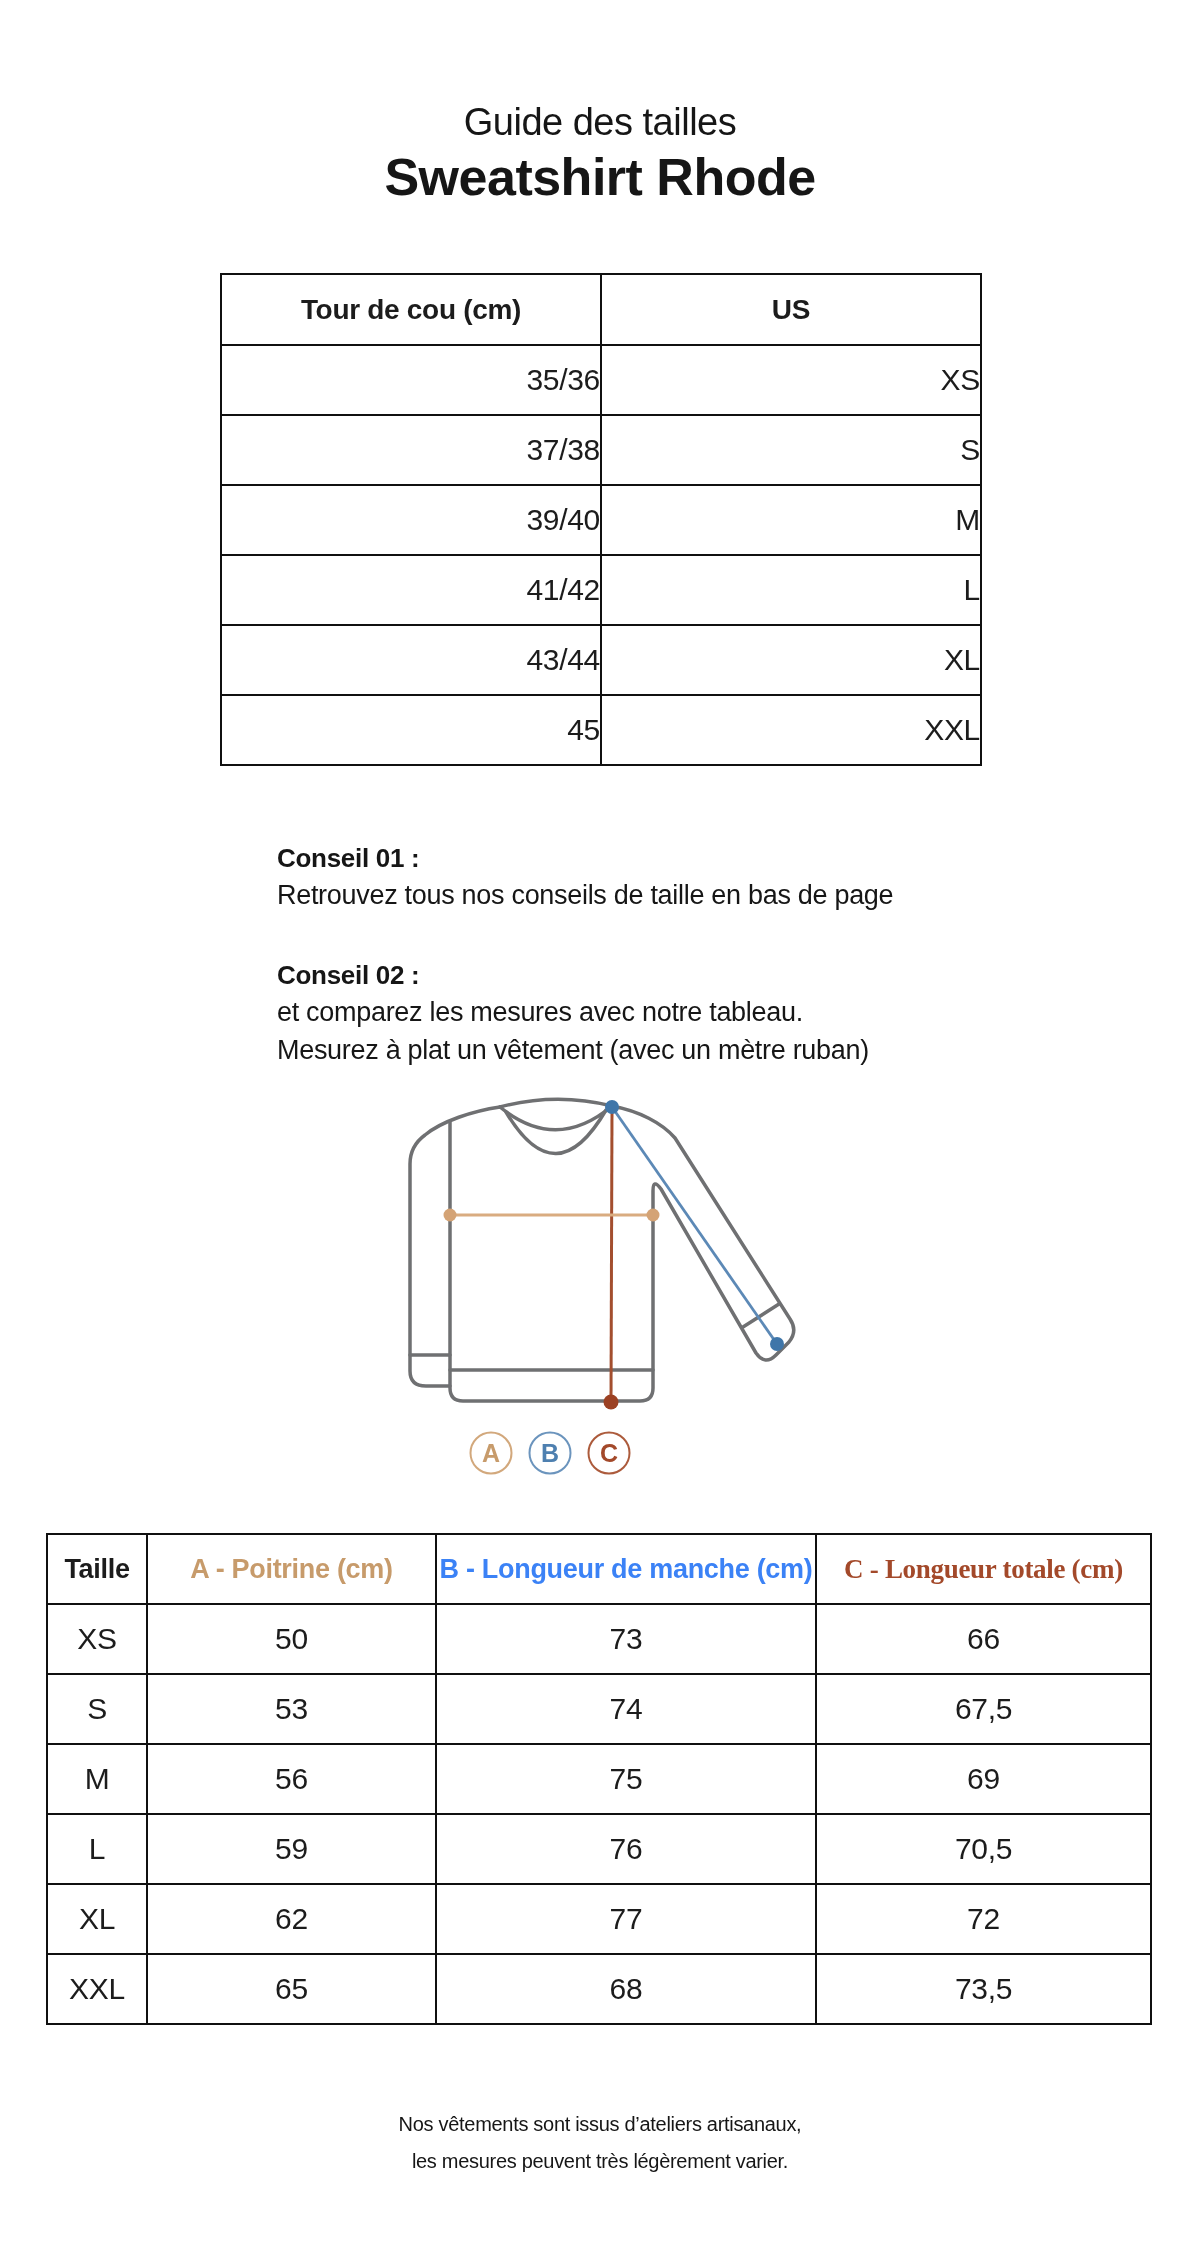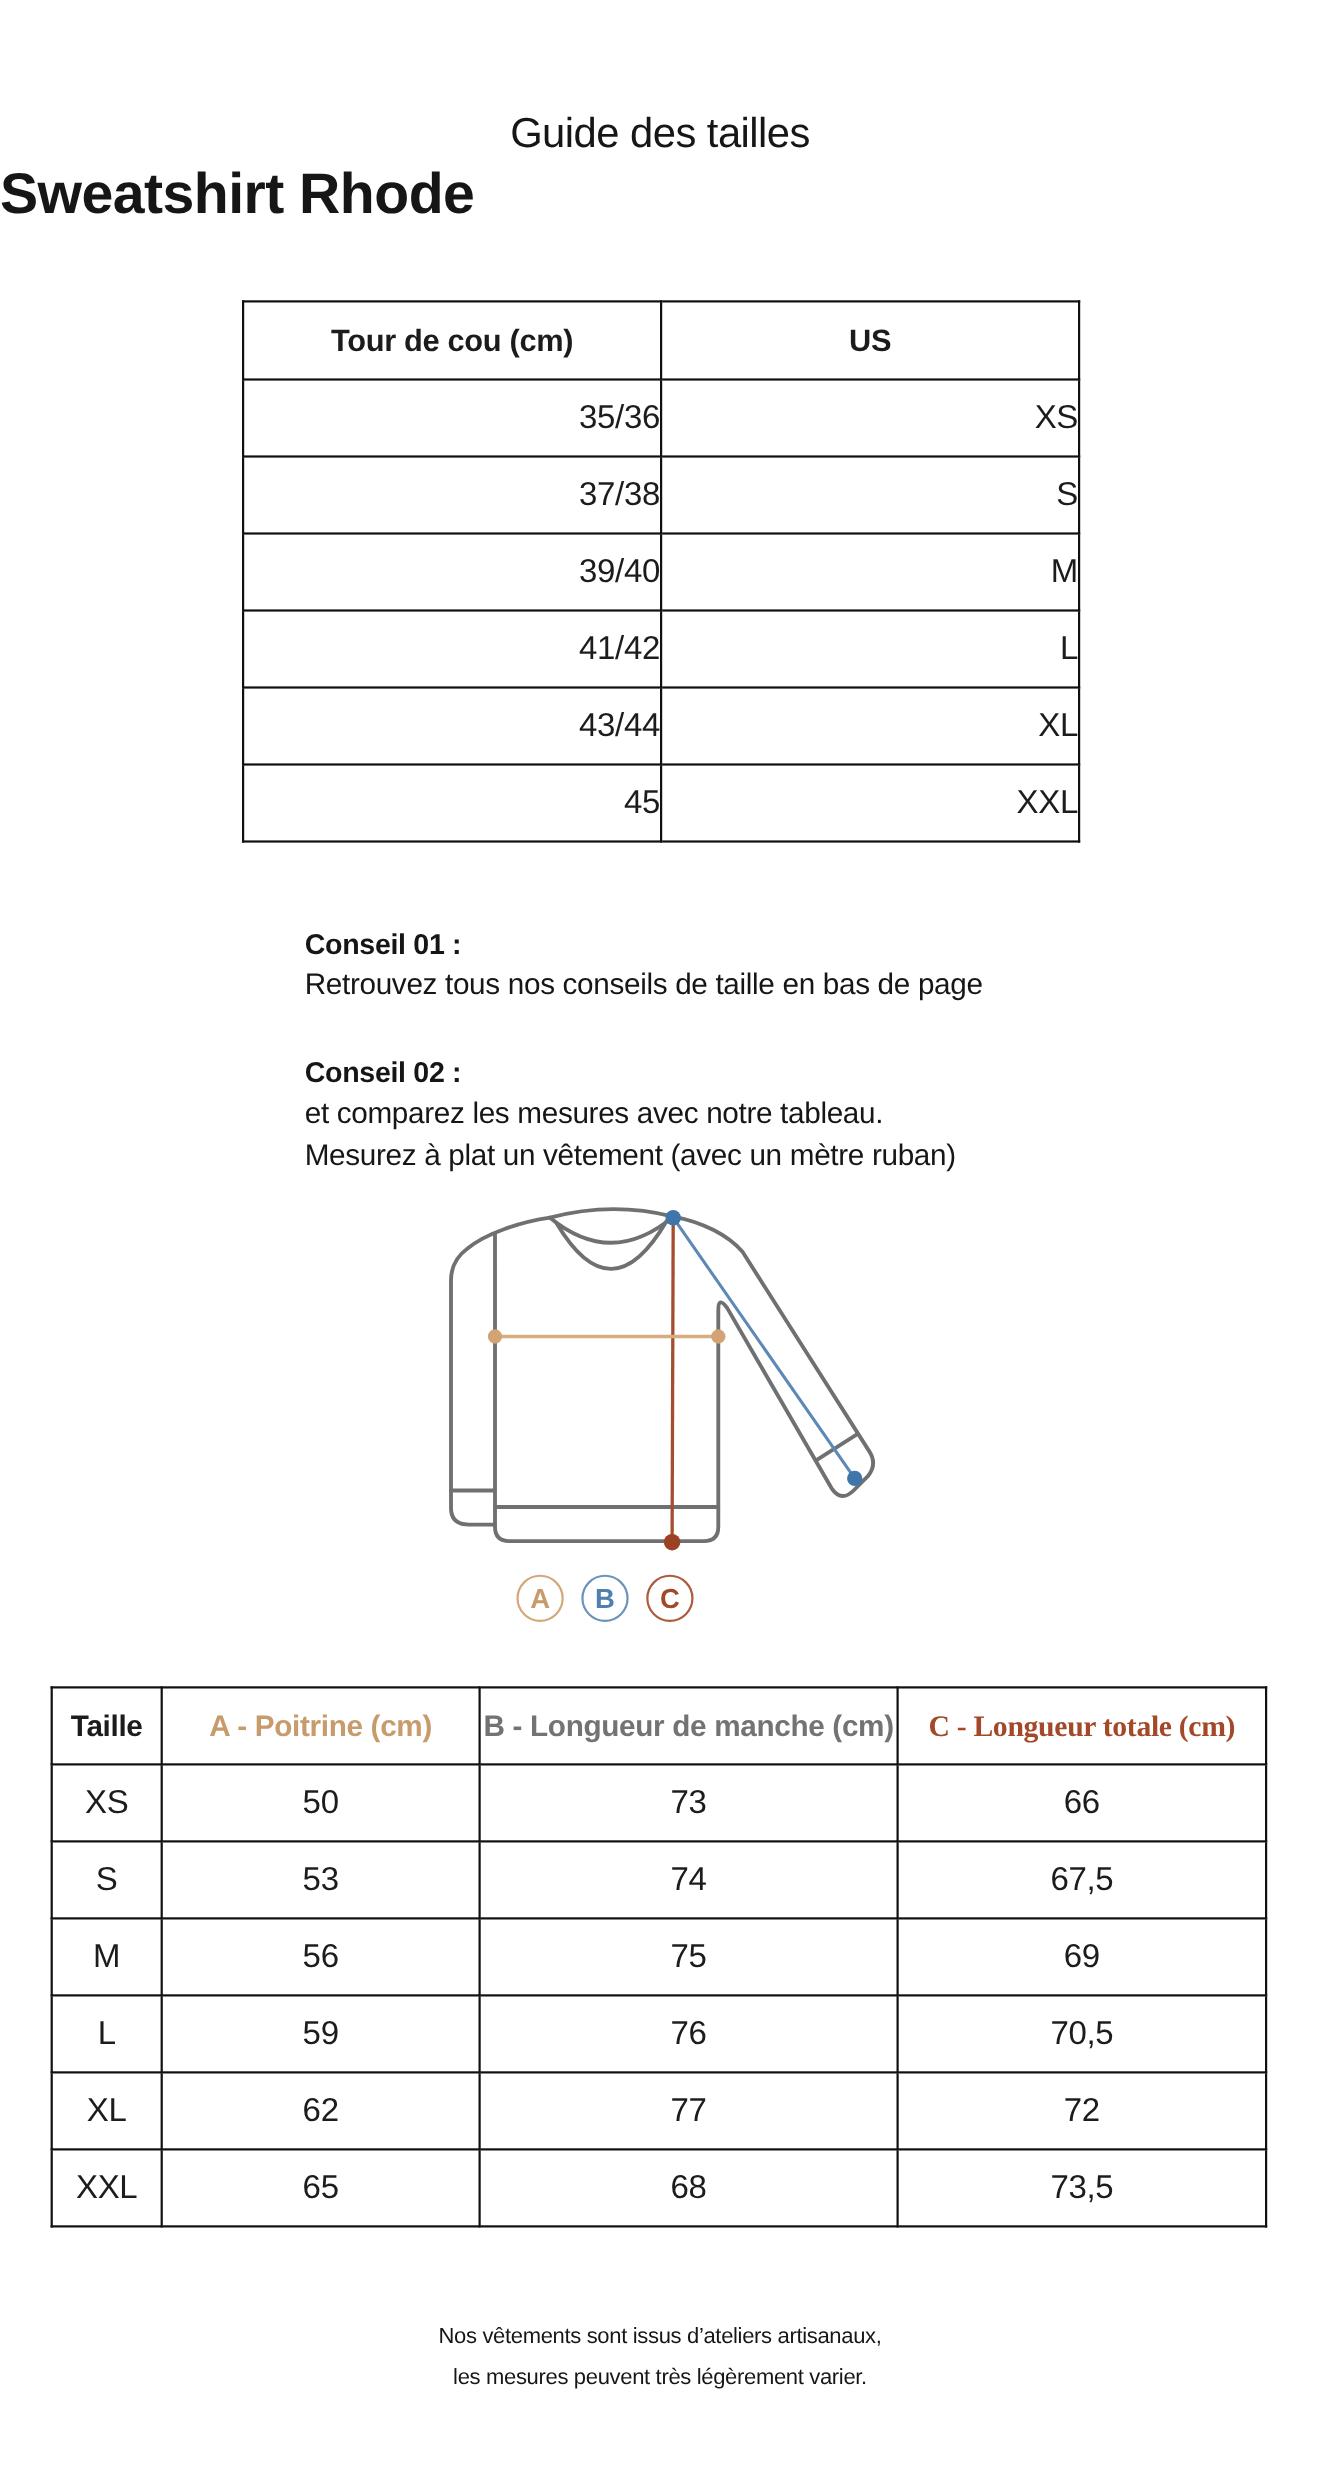--- a/index.html
+++ b/index.html
@@ -15,42 +15,42 @@
   .page { position: relative; width: 1200px; height: 1844px; }
 
   
   .subtitle {
     position: absolute; top: 100px; left: 0; width: 100%;
     text-align: center; font-size: 38px; line-height: 44px; font-weight: 400;
     letter-spacing: -0.5px;
   }
   .title {
     position: absolute; top: 148px; left: 0; width: 100%;
-    font-size: 52px; line-height: 58px; font-weight: 700;
+    text-align: center; font-size: 52px; line-height: 58px; font-weight: 700;
     letter-spacing: -0.5px;
   }
 
   
   table { border-collapse: collapse; table-layout: fixed; background: #fff; }
   th, td {
     border: 2px solid #101010;
     text-align: center; vertical-align: middle;
     font-size: 30px; font-weight: 400; color: #1c1c1c;
     letter-spacing: -0.3px;
   }
   .neck-table { position: absolute; left: 220px; top: 255px; width: 760px; margin-top: 18px; }
   .neck-table th { height: 71px; font-size: 28px; font-weight: 700; }
   .neck-table td { height: 70px; text-align: right; }
 
   .measure-table { position: absolute; left: 46px; top: 1533px; width: 1104px; }
   .measure-table th { height: 70px; font-size: 27px; font-weight: 700; }
   .measure-table td { height: 70px; }
 
   .tan  { color: #C79B6B; }
-  .blue { color: #737373; }
+  .blue { color: #3b82f6; }
   .rust { color: #A3492A; font-family: Liberation Serif, serif; }
 
   
   .tip { position: absolute; left: 277px; width: 640px; }
   .tip-1 { top: 841px; }
   .tip-2 { top: 958px; }
   .tip-heading { font-size: 26px; font-weight: 700; line-height: 34px; letter-spacing: -0.3px; }
   .tip-text { font-size: 27px; line-height: 36px; font-weight: 400; margin-top: 2px; letter-spacing: -0.3px; }
 
   

